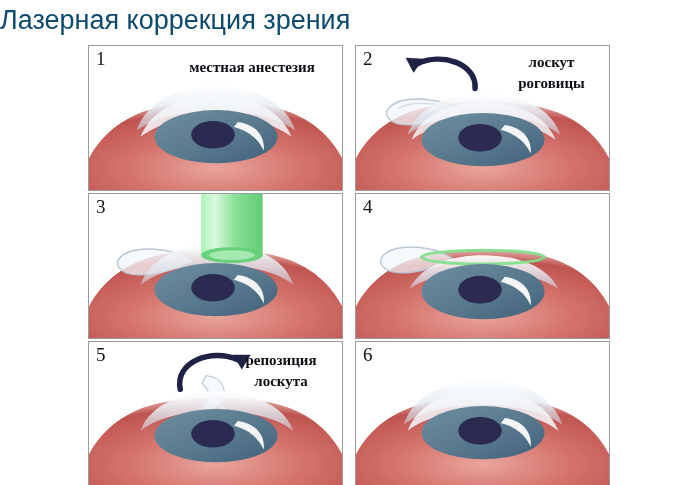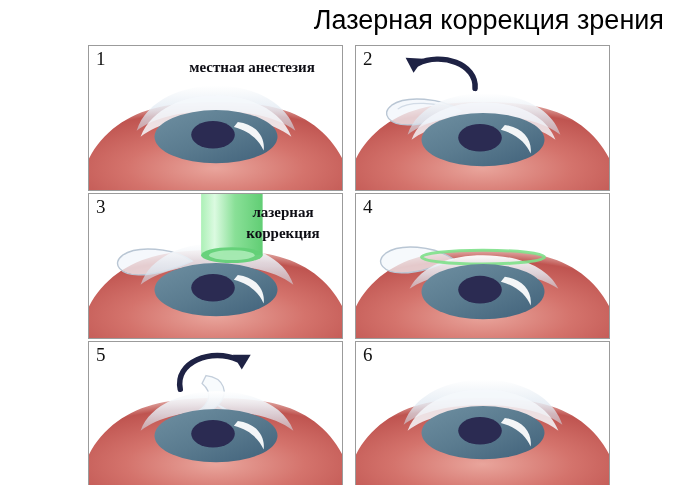--- a/index.html
+++ b/index.html
@@ -16,25 +16,25 @@
   }
 
   
   #infographic-title {
     position: absolute;
     top: 0;
     left: 0;
     width: 664px;
     height: 42px;
     line-height: 40px;
-    text-align: right;
+    text-align: left;
     font-family: "Liberation Sans", sans-serif;
     font-size: 27px;
     font-weight: 400;
-    color: #000000;
+    color: #0c4a6e;
     letter-spacing: 0px;
     white-space: nowrap;
   }
 
   
   #panel-grid {
     position: absolute;
     left: 88px;
     top: 45px;
     width: 522px;
@@ -165,20 +165,22 @@
       <ellipse cx="128" cy="95" rx="62" ry="27" fill="url(#irisg2)"></ellipse>
       <ellipse cx="125" cy="93" rx="22" ry="14" fill="#2b2b52"></ellipse>
       <path d="M 150 80 C 168 82 178 95 176 109 C 172 99 162 89 146 85 Z" fill="#ffffff" opacity="0.93"></path>
 
       <g>
         <path d="M 120 43 C 122 18 86 6 62 18" fill="none" stroke="#1e2244" stroke-width="5.5" stroke-linecap="round"></path>
         <path d="M 50 12 L 68 13 L 58 27 Z" fill="#1e2244"></path>
       </g>
     </svg>
     <span class="panel-number">2</span>
+    <span class="panel-label label-p2">лоскут
+роговицы</span>
   </div>
 
   <div class="panel">
     <svg class="eye-svg" viewBox="0 0 255 146" preserveAspectRatio="none">
       <defs>
         <radialGradient id="sclera3" cx="50%" cy="72%" r="78%">
           <stop offset="0%" stop-color="#e9a59c"></stop>
           <stop offset="42%" stop-color="#d4736c"></stop>
           <stop offset="78%" stop-color="#bf5450"></stop>
           <stop offset="100%" stop-color="#f6ded9"></stop>
@@ -209,22 +211,20 @@
       <ellipse cx="125" cy="95" rx="22" ry="14" fill="#2b2b52"></ellipse>
       <path d="M 150 82 C 168 84 178 97 176 111 C 172 101 162 91 146 87 Z" fill="#ffffff" opacity="0.93"></path>
 
       <g>
         <rect x="113" y="-2" width="62" height="64" fill="url(#beamg3)" opacity="0.92"></rect>
         <ellipse cx="144" cy="62" rx="31" ry="8" fill="#63d077" opacity="0.95"></ellipse>
         <ellipse cx="144" cy="62" rx="23" ry="5" fill="#bff4c8" opacity="0.7"></ellipse>
       </g>
     </svg>
     <span class="panel-number">3</span>
-    <span class="panel-label label-p3">лазерная
-коррекция</span>
   </div>
 
   <div class="panel">
     <svg class="eye-svg" viewBox="0 0 255 146" preserveAspectRatio="none">
       <defs>
         <radialGradient id="sclera4" cx="50%" cy="72%" r="78%">
           <stop offset="0%" stop-color="#e9a59c"></stop>
           <stop offset="42%" stop-color="#d4736c"></stop>
           <stop offset="78%" stop-color="#bf5450"></stop>
           <stop offset="100%" stop-color="#f6ded9"></stop>
@@ -282,20 +282,22 @@
       <ellipse cx="128" cy="95" rx="62" ry="27" fill="url(#irisg5)"></ellipse>
       <ellipse cx="125" cy="93" rx="22" ry="14" fill="#2b2b52"></ellipse>
       <path d="M 150 80 C 168 82 178 95 176 109 C 172 99 162 89 146 85 Z" fill="#ffffff" opacity="0.93"></path>
 
       <g>
         <path d="M 92 48 C 86 20 124 6 150 18" fill="none" stroke="#1e2244" stroke-width="5.5" stroke-linecap="round"></path>
         <path d="M 163 13 L 145 13 L 154 28 Z" fill="#1e2244"></path>
       </g>
     </svg>
     <span class="panel-number">5</span>
+    <span class="panel-label label-p5">репозиция
+лоскута</span>
   </div>
 
   <div class="panel">
     <svg class="eye-svg" viewBox="0 0 255 146" preserveAspectRatio="none">
       <defs>
         <radialGradient id="sclera6" cx="50%" cy="72%" r="78%">
           <stop offset="0%" stop-color="#e9a59c"></stop>
           <stop offset="42%" stop-color="#d4736c"></stop>
           <stop offset="78%" stop-color="#bf5450"></stop>
           <stop offset="100%" stop-color="#f6ded9"></stop>

